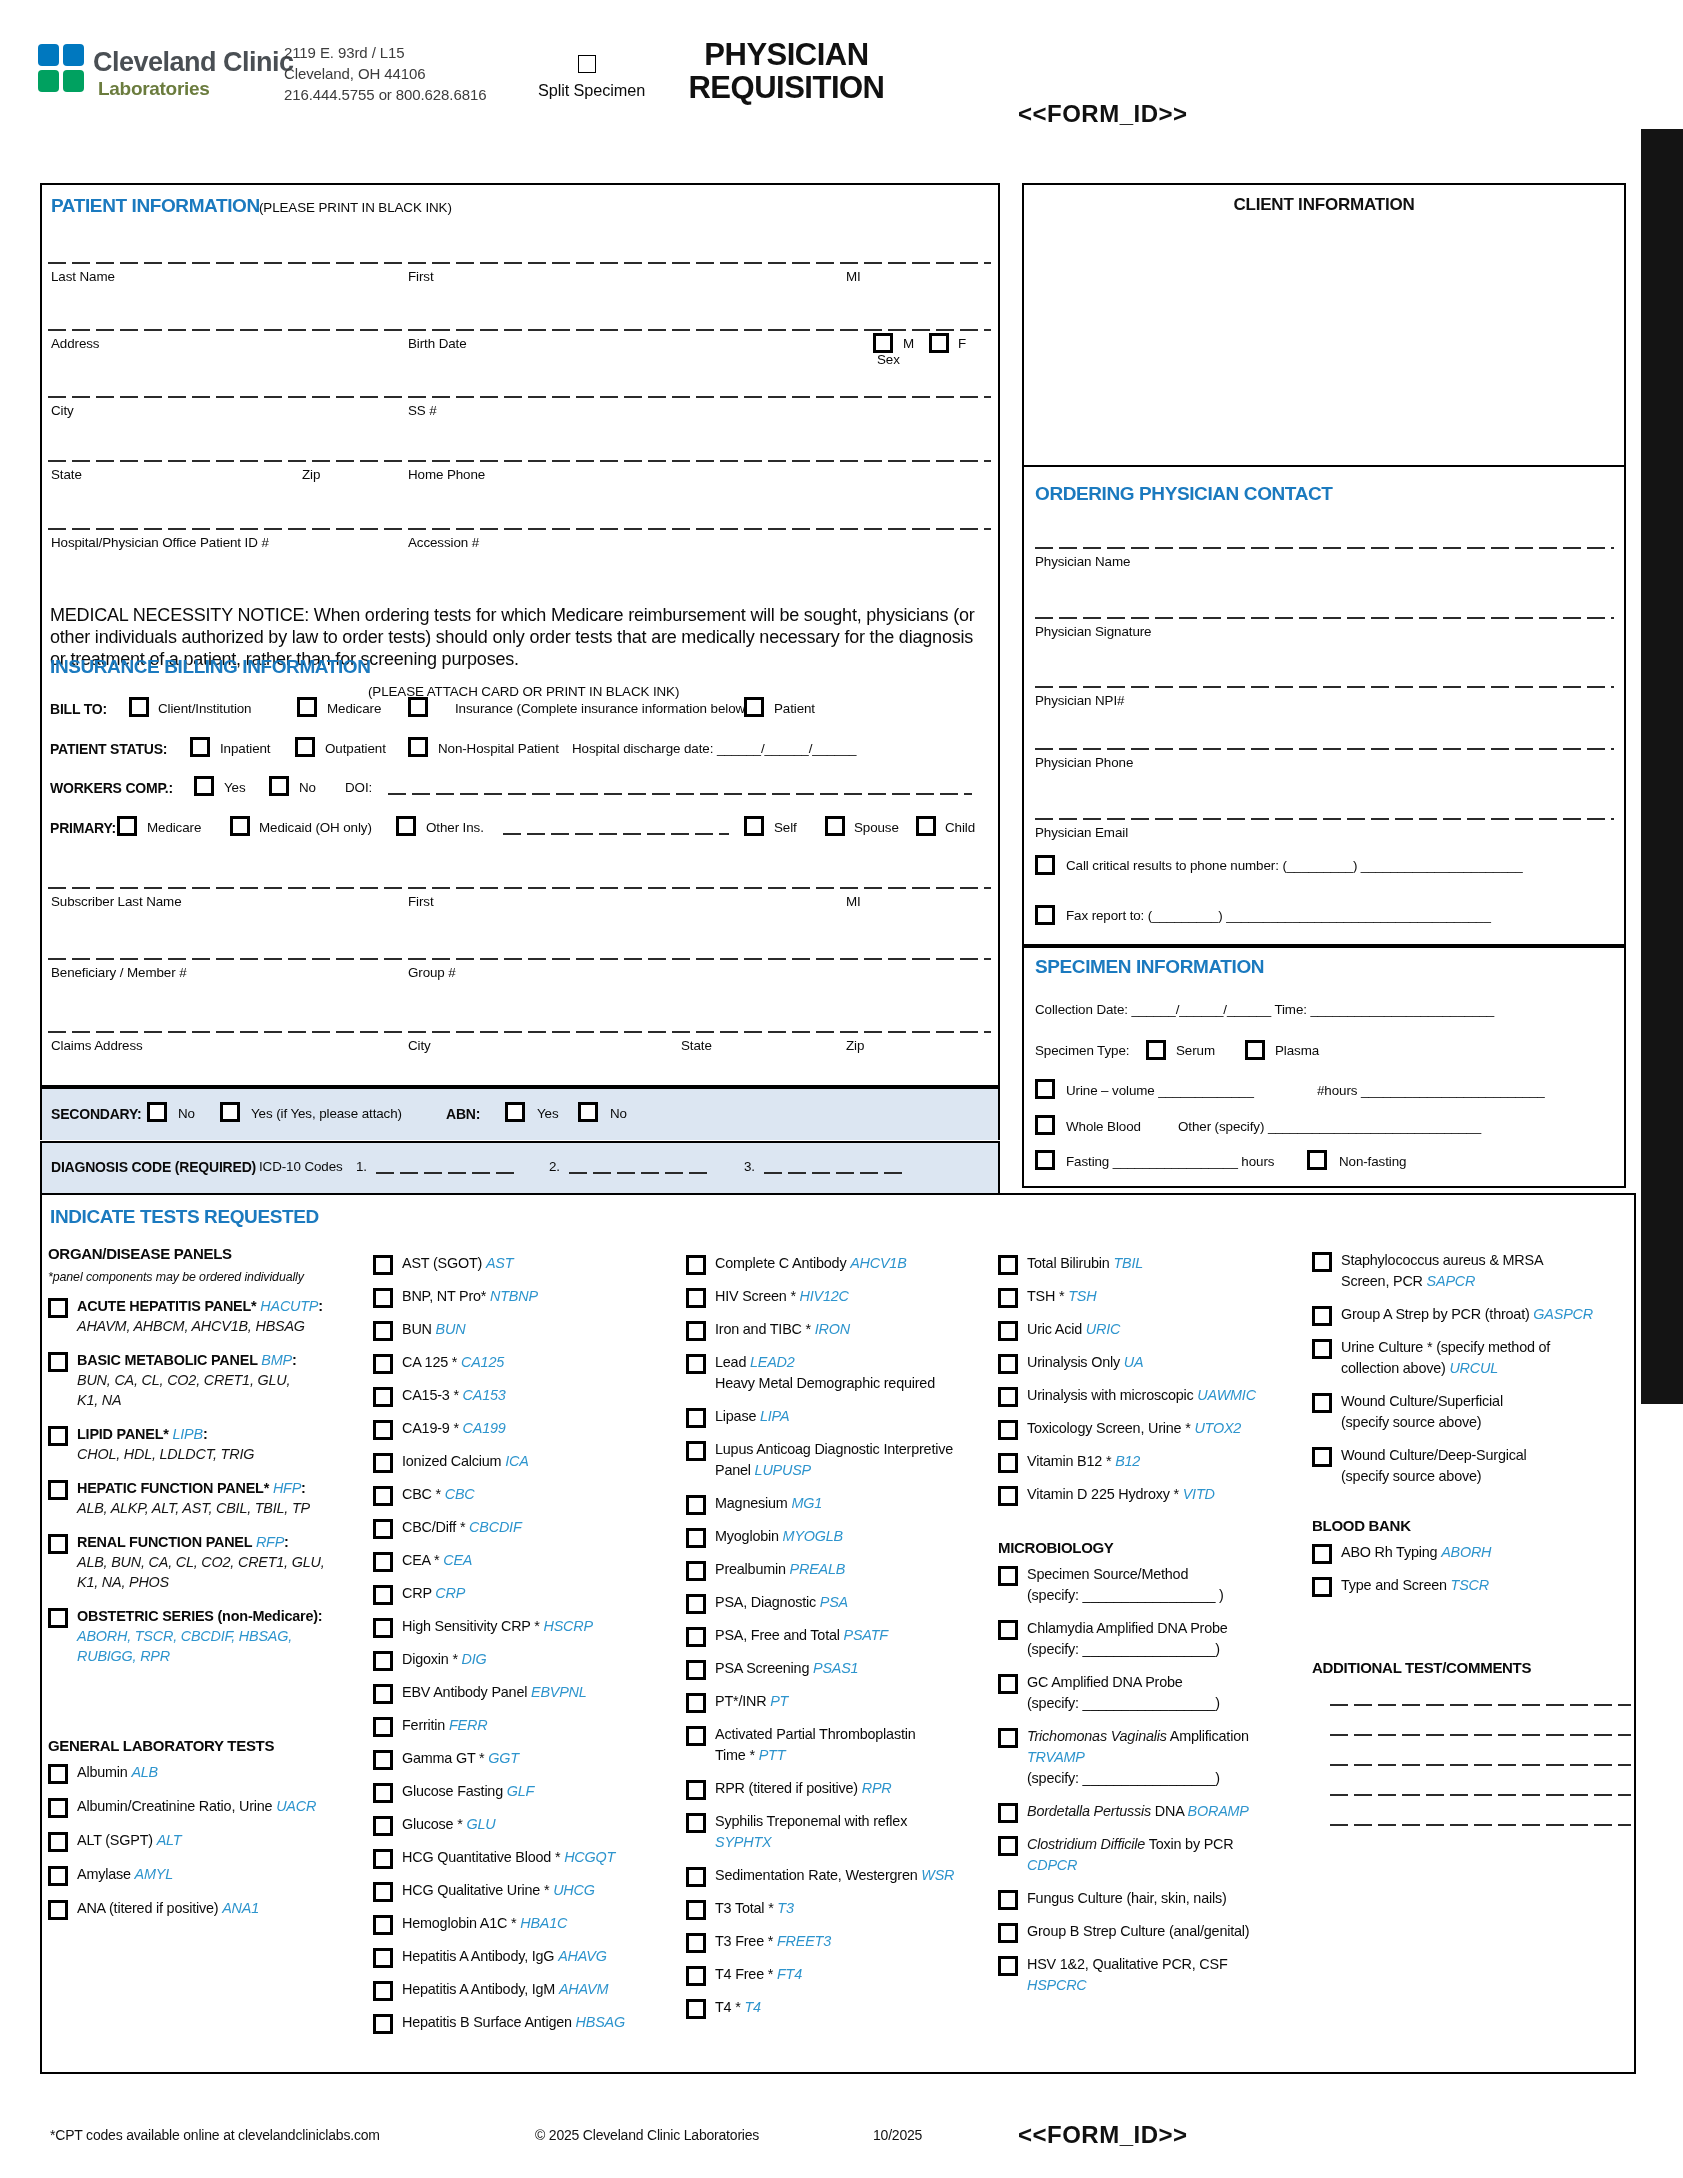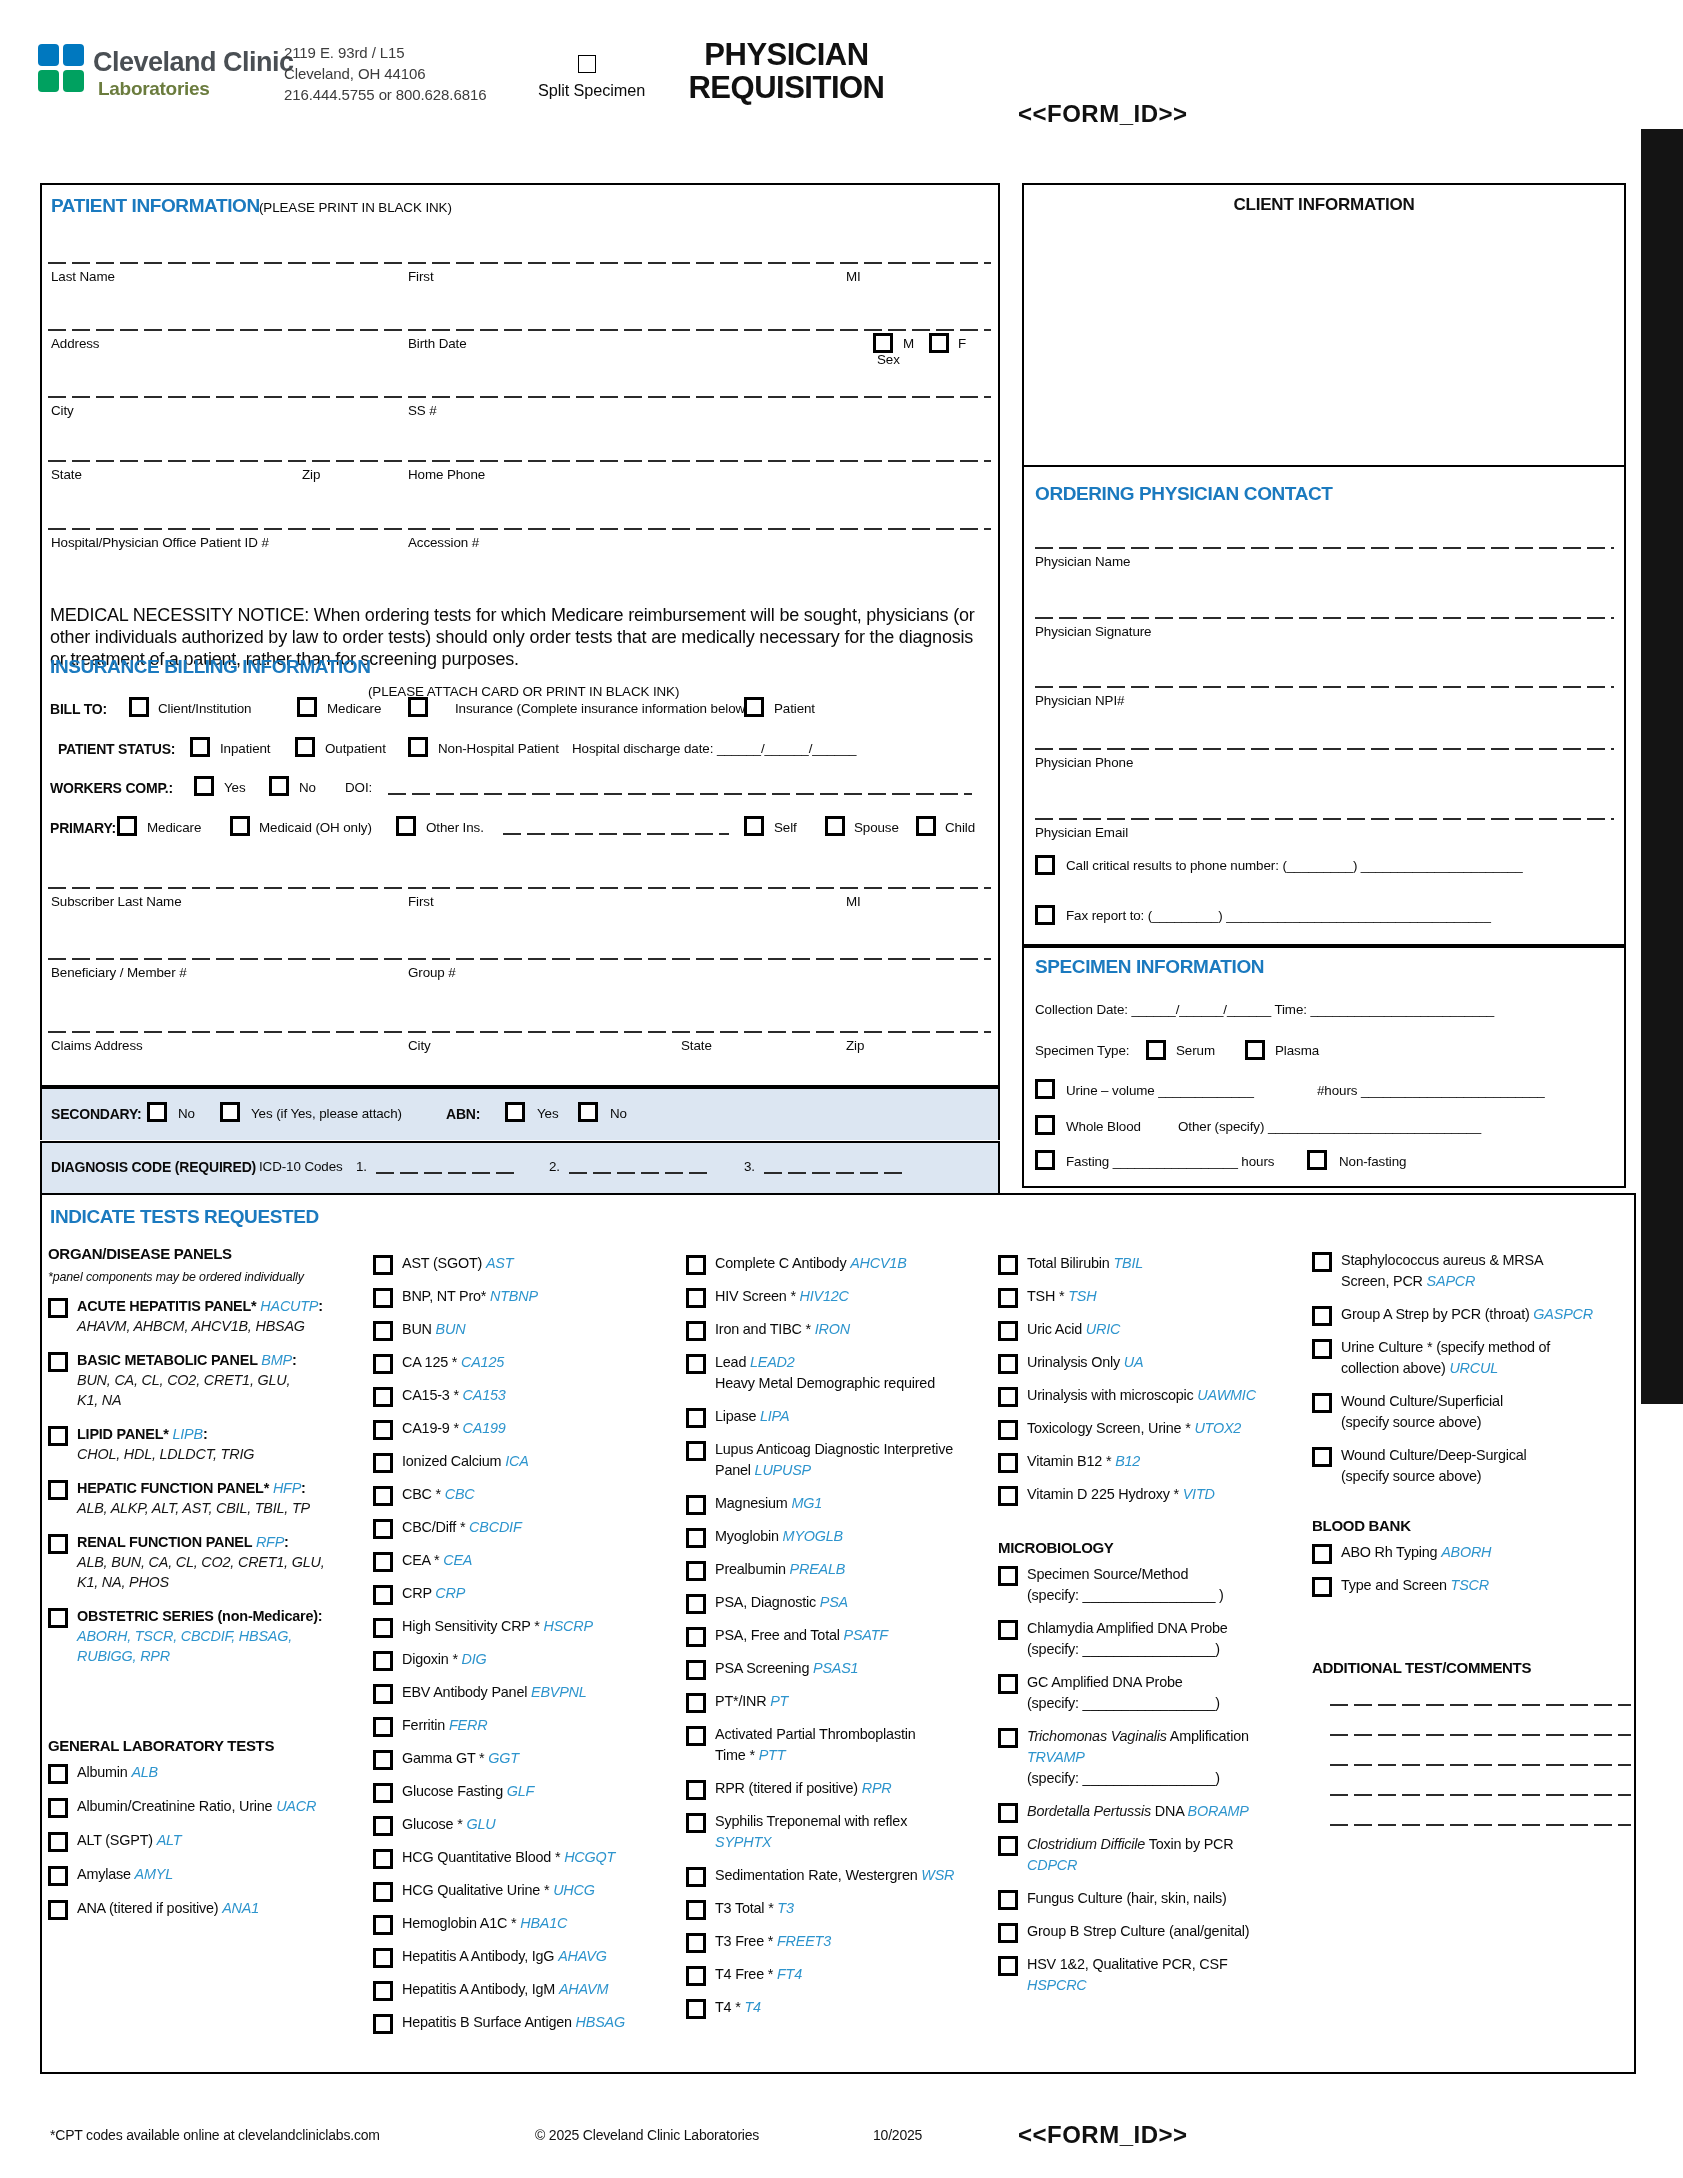--- a/index.html
+++ b/index.html
@@ -118,21 +118,21 @@
   <div class="lbl bb" style="left:50px;top:701px;">BILL TO:</div>
   <span class="cbx" style="left:129px;top:697px;"></span>
   <div class="lbl" style="left:158px;top:701px;">Client/Institution</div>
   <span class="cbx" style="left:297px;top:697px;"></span>
   <div class="lbl" style="left:327px;top:701px;">Medicare</div>
   <span class="cbx" style="left:408px;top:697px;"></span>
   <div class="lbl" style="left:438px;top:701px;margin-left:17px;">Insurance (Complete insurance information below)</div>
   <span class="cbx" style="left:744px;top:697px;"></span>
   <div class="lbl" style="left:774px;top:701px;">Patient</div>
 
-  <div class="lbl bb" style="left:58px;top:741px;">PATIENT STATUS:</div>
+  <div class="lbl bb" style="left:50px;top:741px;">PATIENT STATUS:</div>
   <span class="cbx" style="left:190px;top:737px;"></span>
   <div class="lbl" style="left:220px;top:741px;">Inpatient</div>
   <span class="cbx" style="left:295px;top:737px;"></span>
   <div class="lbl" style="left:325px;top:741px;">Outpatient</div>
   <span class="cbx" style="left:408px;top:737px;"></span>
   <div class="lbl" style="left:438px;top:741px;">Non-Hospital Patient</div>
   <div class="lbl" style="left:572px;top:741px;">Hospital discharge date: ______/______/______</div>
 
   <div class="lbl bb" style="left:50px;top:780px;">WORKERS COMP.:</div>
   <span class="cbx" style="left:194px;top:776px;"></span>

